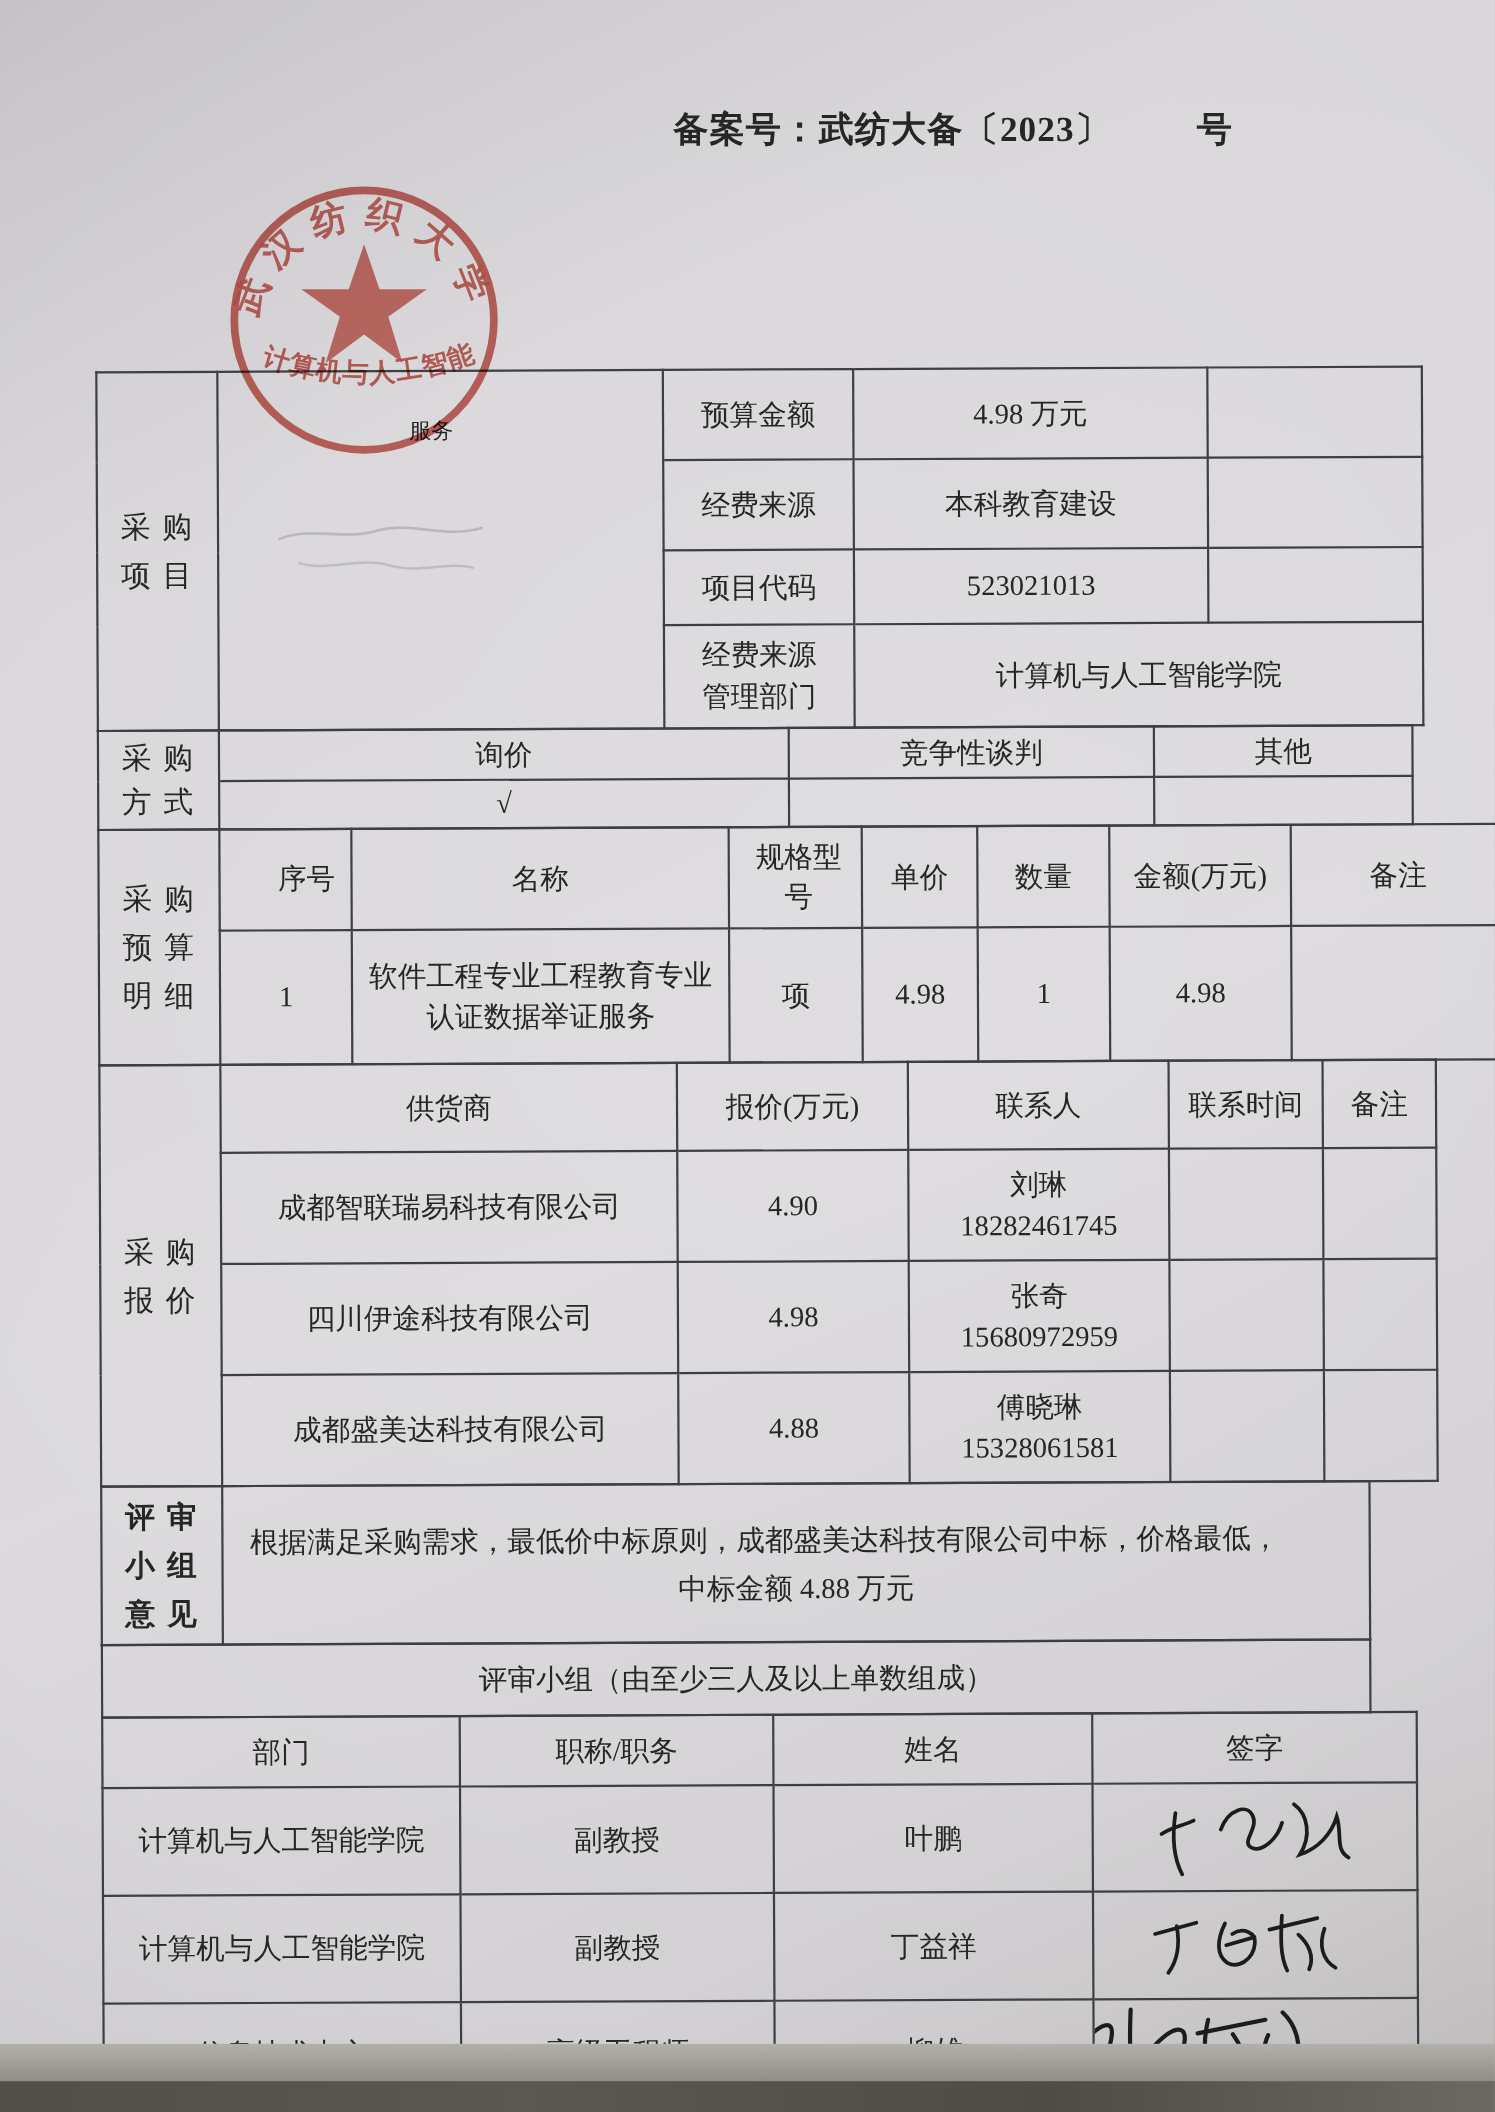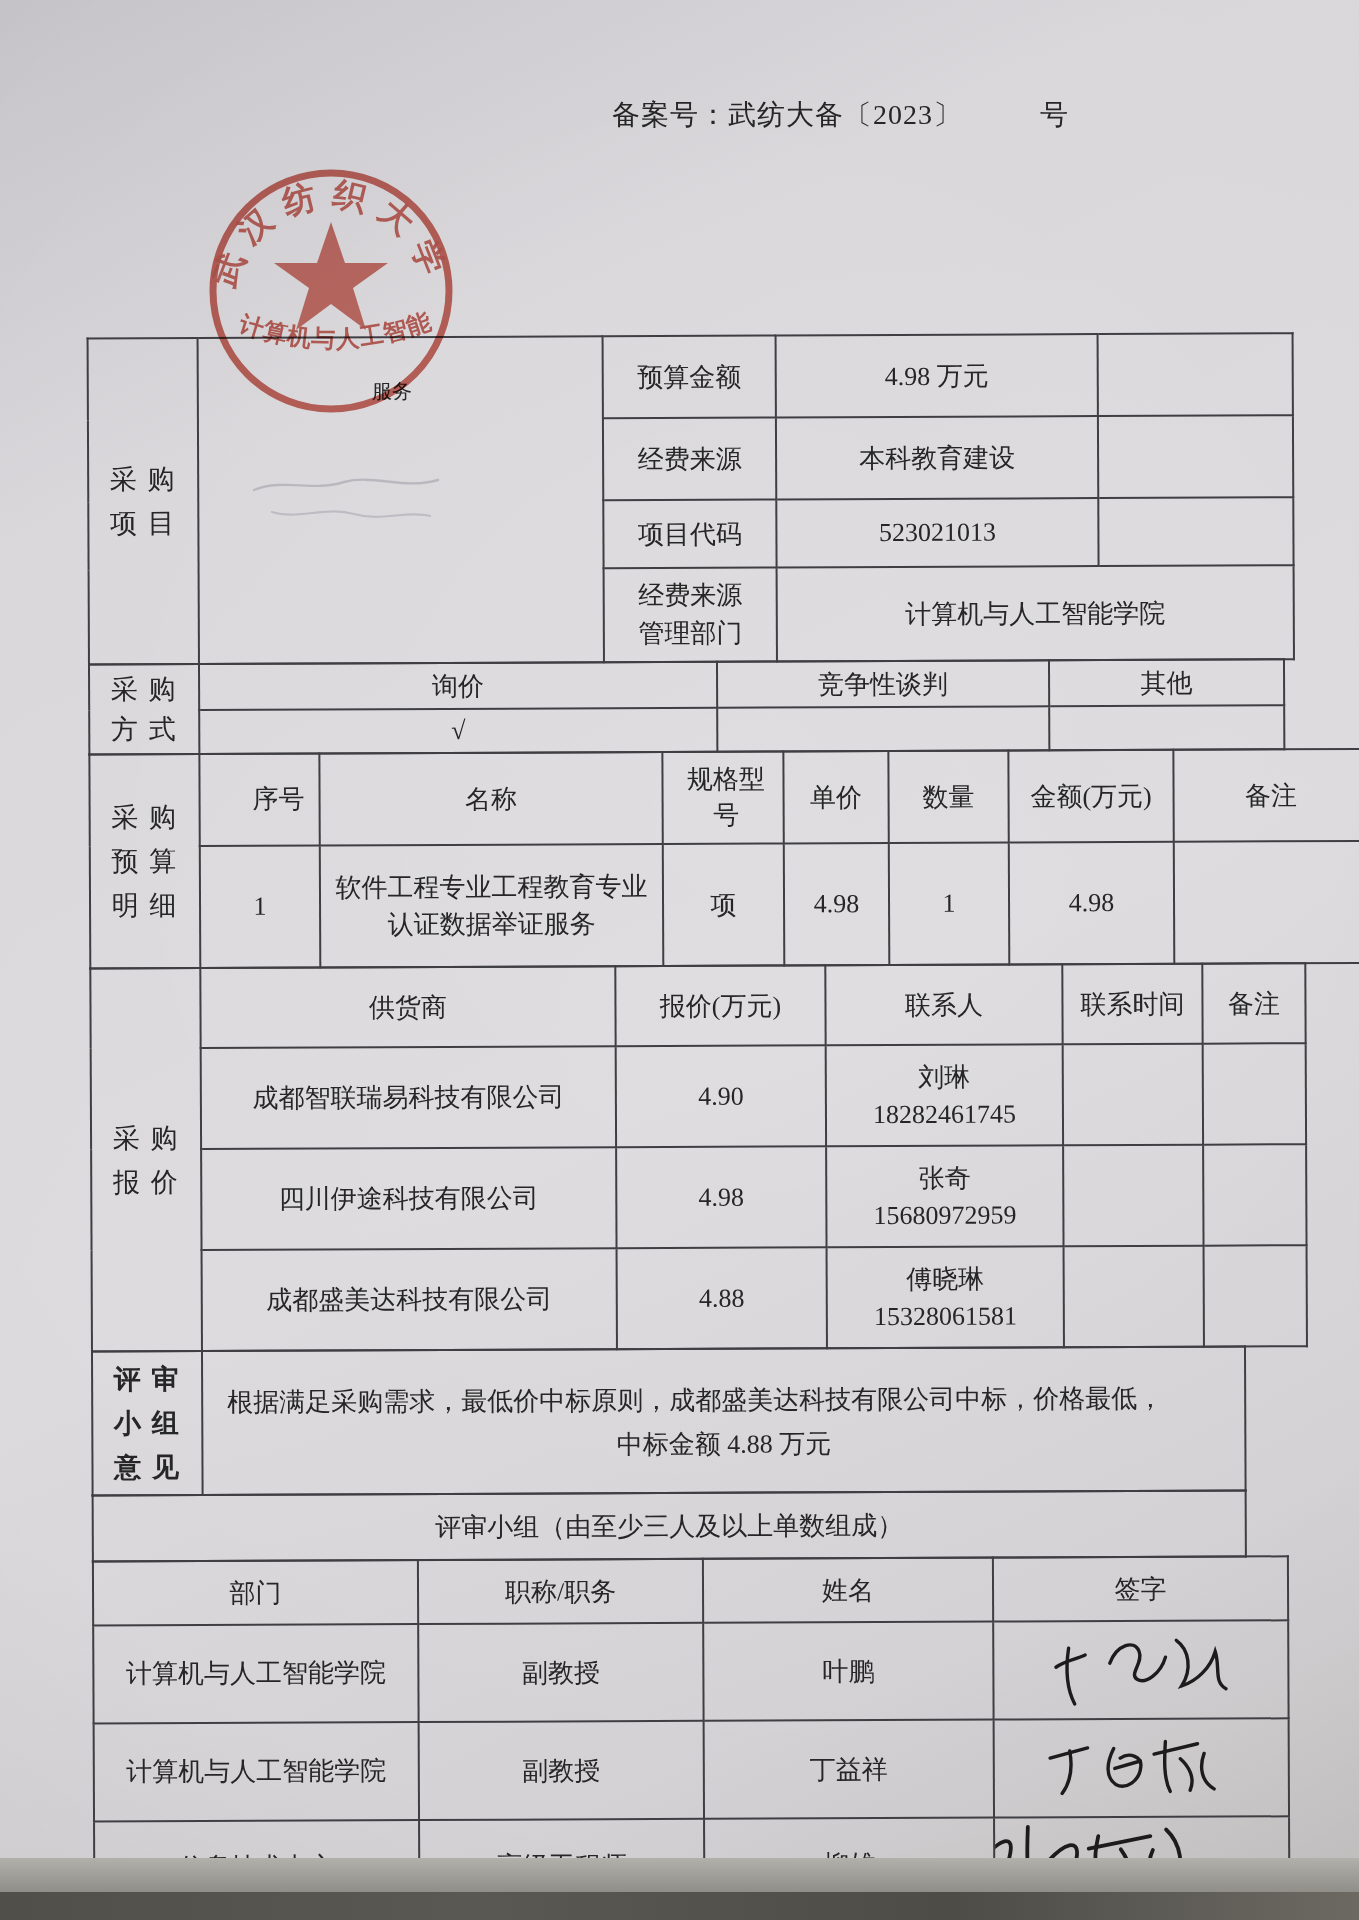--- a/index.html
+++ b/index.html
@@ -7,21 +7,21 @@
        font-family:"Liberation Serif", serif;color:#262626;}
   .photo{position:relative;width:1359px;height:1920px;
          background:linear-gradient(155deg,#c6c4c8 0%,#d9d7da 22%,#dcdadd 55%,#d3d1d4 82%,#c2c0bf 100%);}
   .paper-vignette{position:absolute;inset:0;
          background:radial-gradient(120% 90% at 55% 42%, rgba(255,255,255,.10) 0%, rgba(0,0,0,0) 60%, rgba(0,0,0,.08) 100%);}
   .desk-strip-light{position:absolute;left:0;right:0;top:1858px;height:36px;
          background:linear-gradient(#b2b0aa,#8e8c86);}
   .desk-strip-dark{position:absolute;left:0;right:0;top:1892px;height:28px;
          background:linear-gradient(90deg,#514f4a 0%,#5a5852 35%,#4e4c47 70%,#6b6962 100%);}
 
-  .filing{position:absolute;left:612px;top:96px;font-size:28px;font-weight:normal;
+  .filing{position:absolute;left:612px;top:96px;font-size:32px;font-weight:bold;
           letter-spacing:1px;white-space:nowrap;}
   .filing .gap{display:inline-block;width:78px;}
   .doc-title{position:absolute;left:355px;top:163px;width:460px;text-align:center;
           font-size:39px;font-weight:bold;letter-spacing:2px;
           font-family:"Liberation Sans", sans-serif;}
   .info-line{position:absolute;left:100px;top:298px;width:1180px;font-size:26px;
           font-weight:600;white-space:nowrap;font-family:"Liberation Sans", sans-serif;}
   .info-line .seg{margin-right:4px;}
   .info-line .wide{margin-right:42px;}
 

